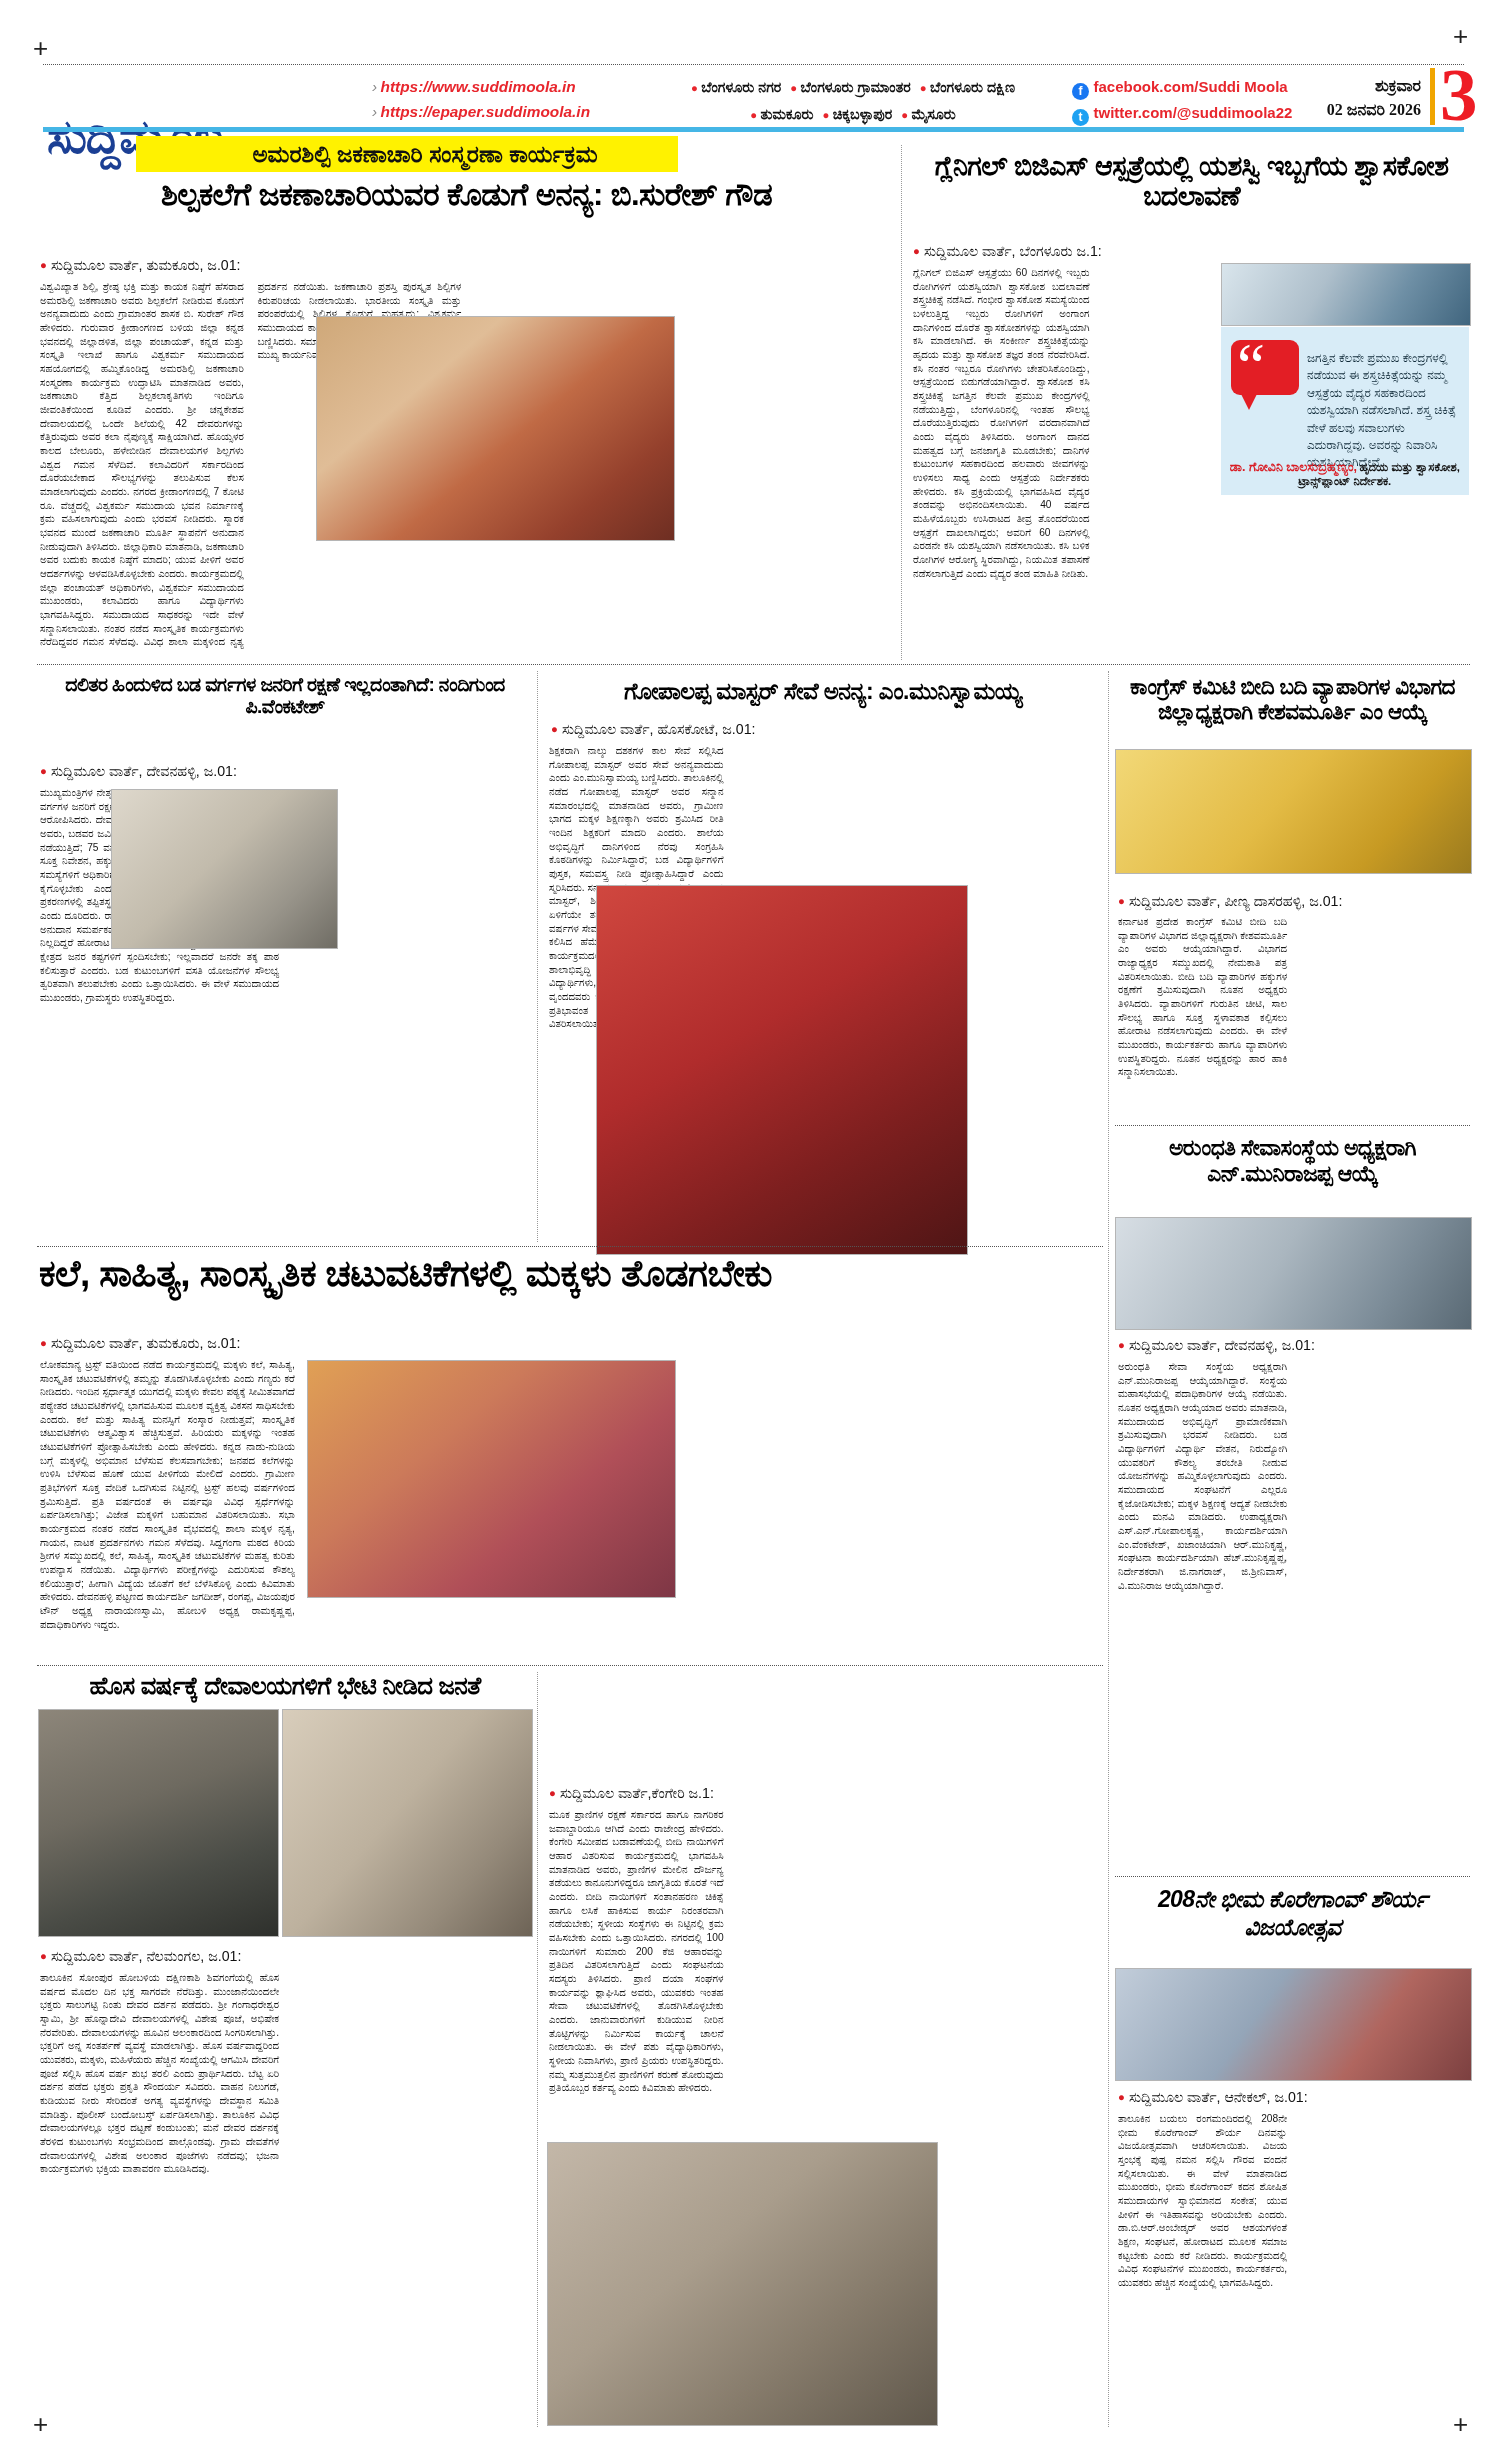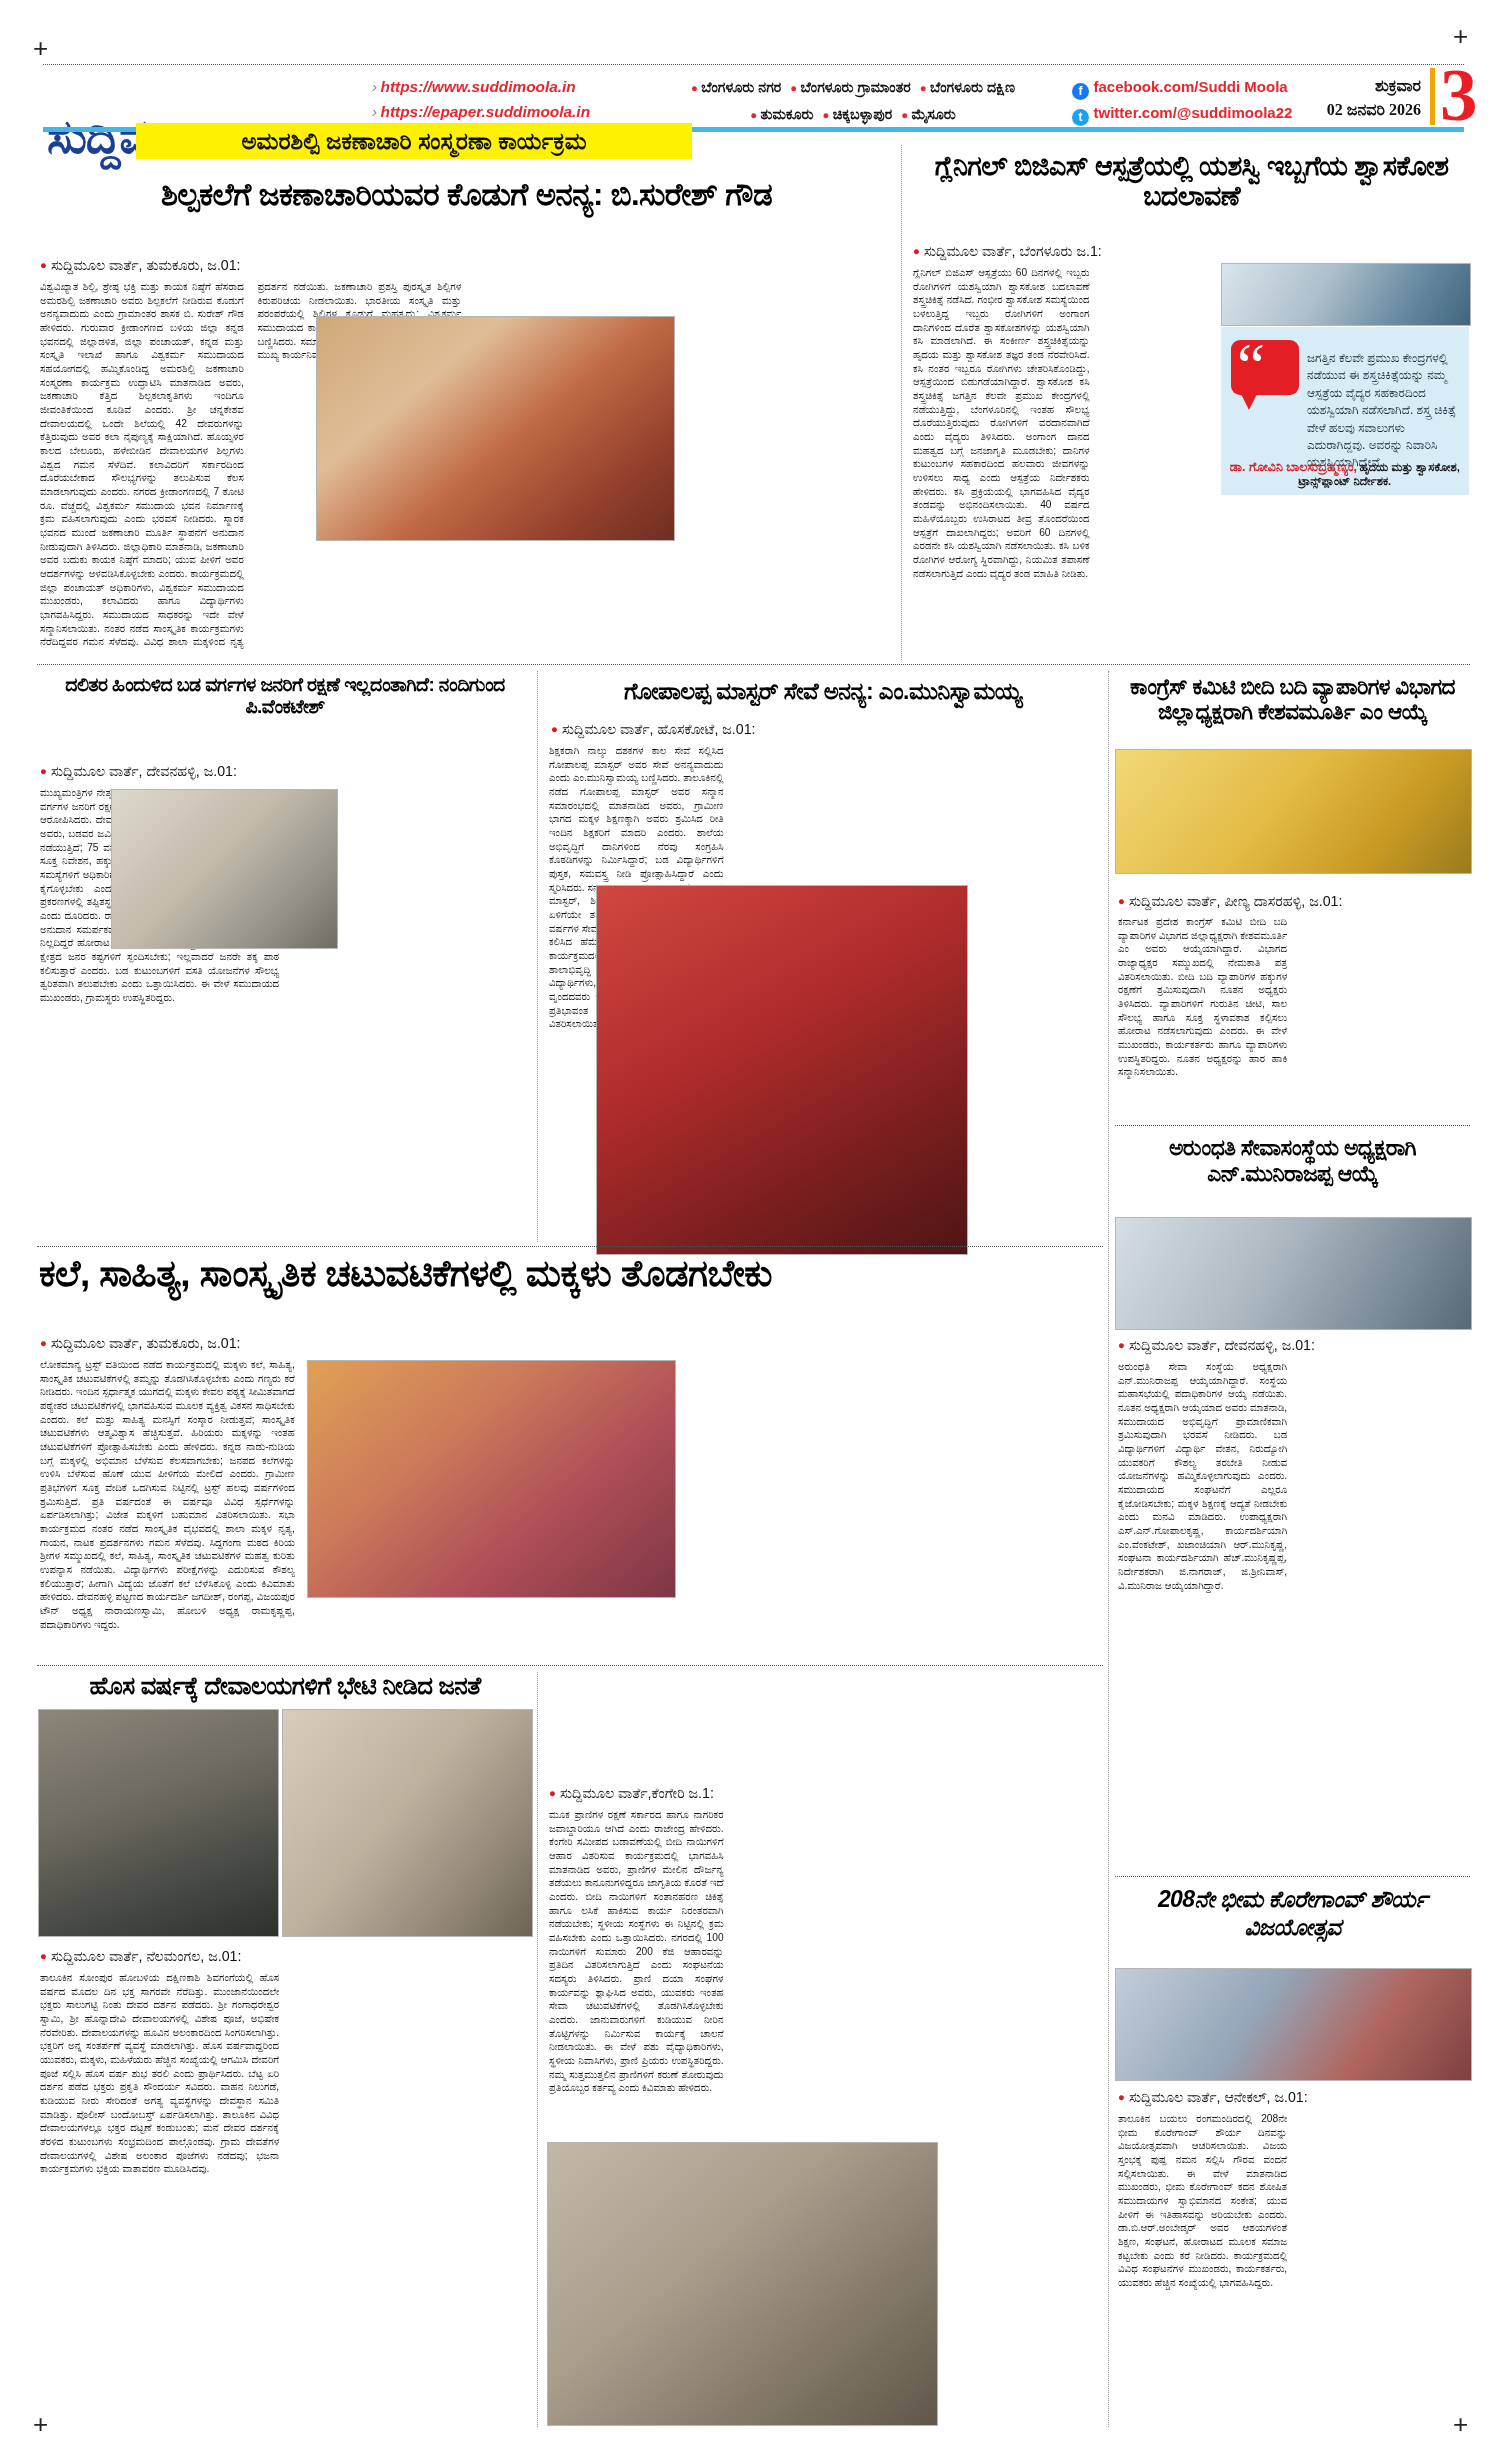--- a/index.html
+++ b/index.html
@@ -84,21 +84,21 @@
   <div class="abs dateblock" style="left:1285px;top:74px;width:136px;">
     <div>ಶುಕ್ರವಾರ</div>
     <div>02 ಜನವರಿ 2026</div>
   </div>
 
   <div class="abs orangebar" style="left:1430px;top:68px;width:5.1px;height:57px;"></div>
   <div class="abs pageno" style="left:1440px;top:57px;">3</div>
 
   <div class="abs cyanrule" style="left:43px;top:127px;width:1421px;height:4.5px;"></div>
 
-  <div class="abs kicker" style="left:136px;top:123px;width:556px;height:36px;">ಅಮರಶಿಲ್ಪಿ ಜಕಣಾಚಾರಿ ಸಂಸ್ಮರಣಾ ಕಾರ್ಯಕ್ರಮ</div>
+  <div class="abs kicker" style="left:136px;top:136px;width:506px;height:36px;padding-left:36px;">ಅಮರಶಿಲ್ಪಿ ಜಕಣಾಚಾರಿ ಸಂಸ್ಮರಣಾ ಕಾರ್ಯಕ್ರಮ</div>
   <div class="abs headline" style="left:37px;top:179px;width:859px;font-size:31px;line-height:1.05;">ಶಿಲ್ಪಕಲೆಗೆ ಜಕಣಾಚಾರಿಯವರ ಕೊಡುಗೆ ಅನನ್ಯ: ಬಿ.ಸುರೇಶ್ ಗೌಡ</div>
   <div class="abs byline" style="left:40px;top:257px;">ಸುದ್ದಿಮೂಲ ವಾರ್ತೆ, ತುಮಕೂರು, ಜ.01:</div>
   <div class="abs body-text" style="left:40px;top:280px;width:856px;height:378px;column-count:4;">ವಿಶ್ವವಿಖ್ಯಾತ ಶಿಲ್ಪಿ, ಶ್ರೇಷ್ಠ ಭಕ್ತಿ ಮತ್ತು ಕಾಯಕ ನಿಷ್ಠೆಗೆ ಹೆಸರಾದ ಅಮರಶಿಲ್ಪಿ ಜಕಣಾಚಾರಿ ಅವರು ಶಿಲ್ಪಕಲೆಗೆ ನೀಡಿರುವ ಕೊಡುಗೆ ಅನನ್ಯವಾದುದು ಎಂದು ಗ್ರಾಮಾಂತರ ಶಾಸಕ ಬಿ. ಸುರೇಶ್ ಗೌಡ ಹೇಳಿದರು. ಗುರುವಾರ ಕ್ರೀಡಾಂಗಣದ ಬಳಿಯ ಜಿಲ್ಲಾ ಕನ್ನಡ ಭವನದಲ್ಲಿ ಜಿಲ್ಲಾಡಳಿತ, ಜಿಲ್ಲಾ ಪಂಚಾಯತ್, ಕನ್ನಡ ಮತ್ತು ಸಂಸ್ಕೃತಿ ಇಲಾಖೆ ಹಾಗೂ ವಿಶ್ವಕರ್ಮ ಸಮುದಾಯದ ಸಹಯೋಗದಲ್ಲಿ ಹಮ್ಮಿಕೊಂಡಿದ್ದ ಅಮರಶಿಲ್ಪಿ ಜಕಣಾಚಾರಿ ಸಂಸ್ಮರಣಾ ಕಾರ್ಯಕ್ರಮ ಉದ್ಘಾಟಿಸಿ ಮಾತನಾಡಿದ ಅವರು, ಜಕಣಾಚಾರಿ ಕೆತ್ತಿದ ಶಿಲ್ಪಕಲಾಕೃತಿಗಳು ಇಂದಿಗೂ ಜೀವಂತಿಕೆಯಿಂದ ಕೂಡಿವೆ ಎಂದರು. ಶ್ರೀ ಚನ್ನಕೇಶವ ದೇವಾಲಯದಲ್ಲಿ ಒಂದೇ ಶಿಲೆಯಲ್ಲಿ 42 ದೇವರುಗಳನ್ನು ಕೆತ್ತಿರುವುದು ಅವರ ಕಲಾ ನೈಪುಣ್ಯಕ್ಕೆ ಸಾಕ್ಷಿಯಾಗಿದೆ. ಹೊಯ್ಸಳರ ಕಾಲದ ಬೇಲೂರು, ಹಳೇಬೀಡಿನ ದೇವಾಲಯಗಳ ಶಿಲ್ಪಗಳು ವಿಶ್ವದ ಗಮನ ಸೆಳೆದಿವೆ. ಕಲಾವಿದರಿಗೆ ಸರ್ಕಾರದಿಂದ ದೊರೆಯಬೇಕಾದ ಸೌಲಭ್ಯಗಳನ್ನು ತಲುಪಿಸುವ ಕೆಲಸ ಮಾಡಲಾಗುವುದು ಎಂದರು. ನಗರದ ಕ್ರೀಡಾಂಗಣದಲ್ಲಿ 7 ಕೋಟಿ ರೂ. ವೆಚ್ಚದಲ್ಲಿ ವಿಶ್ವಕರ್ಮ ಸಮುದಾಯ ಭವನ ನಿರ್ಮಾಣಕ್ಕೆ ಕ್ರಮ ವಹಿಸಲಾಗುವುದು ಎಂದು ಭರವಸೆ ನೀಡಿದರು. ಸ್ಮಾರಕ ಭವನದ ಮುಂದೆ ಜಕಣಾಚಾರಿ ಮೂರ್ತಿ ಸ್ಥಾಪನೆಗೆ ಅನುದಾನ ನೀಡುವುದಾಗಿ ತಿಳಿಸಿದರು. ಜಿಲ್ಲಾಧಿಕಾರಿ ಮಾತನಾಡಿ, ಜಕಣಾಚಾರಿ ಅವರ ಬದುಕು ಕಾಯಕ ನಿಷ್ಠೆಗೆ ಮಾದರಿ; ಯುವ ಪೀಳಿಗೆ ಅವರ ಆದರ್ಶಗಳನ್ನು ಅಳವಡಿಸಿಕೊಳ್ಳಬೇಕು ಎಂದರು. ಕಾರ್ಯಕ್ರಮದಲ್ಲಿ ಜಿಲ್ಲಾ ಪಂಚಾಯತ್ ಅಧಿಕಾರಿಗಳು, ವಿಶ್ವಕರ್ಮ ಸಮುದಾಯದ ಮುಖಂಡರು, ಕಲಾವಿದರು ಹಾಗೂ ವಿದ್ಯಾರ್ಥಿಗಳು ಭಾಗವಹಿಸಿದ್ದರು. ಸಮುದಾಯದ ಸಾಧಕರನ್ನು ಇದೇ ವೇಳೆ ಸನ್ಮಾನಿಸಲಾಯಿತು. ನಂತರ ನಡೆದ ಸಾಂಸ್ಕೃತಿಕ ಕಾರ್ಯಕ್ರಮಗಳು ನೆರೆದಿದ್ದವರ ಗಮನ ಸೆಳೆದವು. ವಿವಿಧ ಶಾಲಾ ಮಕ್ಕಳಿಂದ ನೃತ್ಯ ಪ್ರದರ್ಶನ ನಡೆಯಿತು. ಜಕಣಾಚಾರಿ ಪ್ರಶಸ್ತಿ ಪುರಸ್ಕೃತ ಶಿಲ್ಪಿಗಳ ಕಿರುಪರಿಚಯ ನೀಡಲಾಯಿತು. ಭಾರತೀಯ ಸಂಸ್ಕೃತಿ ಮತ್ತು ಪರಂಪರೆಯಲ್ಲಿ ಶಿಲ್ಪಿಗಳ ಕೊಡುಗೆ ಮಹತ್ವದ್ದು; ವಿಶ್ವಕರ್ಮ ಸಮುದಾಯದ ಕಾಯಕ ಸಂಸ್ಕೃತಿ ನಾಡಿನ ಹೆಮ್ಮೆ ಎಂದು ಗಣ್ಯರು ಬಣ್ಣಿಸಿದರು. ಸಮಾರಂಭದ ಅಧ್ಯಕ್ಷತೆಯನ್ನು ಜಿಲ್ಲಾ ಪಂಚಾಯತ್ ಮುಖ್ಯ ಕಾರ್ಯನಿರ್ವಹಣಾಧಿಕಾರಿ ವಹಿಸಿದ್ದರು.</div>
   <div class="photo p1" style="left:316px;top:316px;width:357px;height:223px;"></div>
 
   <div class="dotted-v" style="left:901px;top:145px;height:515px;"></div>
 
   <div class="abs headline" style="left:913px;top:151px;width:557px;font-size:27px;line-height:1.12;">ಗ್ಲೆನಿಗಲ್ ಬಿಜಿಎಸ್ ಆಸ್ಪತ್ರೆಯಲ್ಲಿ ಯಶಸ್ವಿ ಇಬ್ಬಗೆಯ ಶ್ವಾಸಕೋಶ ಬದಲಾವಣೆ</div>
   <div class="abs byline" style="left:913px;top:243px;">ಸುದ್ದಿಮೂಲ ವಾರ್ತೆ, ಬೆಂಗಳೂರು ಜ.1:</div>
   <div class="abs body-text" style="left:913px;top:266px;width:557px;height:393px;column-count:3;">ಗ್ಲೆನಿಗಲ್ ಬಿಜಿಎಸ್ ಆಸ್ಪತ್ರೆಯು 60 ದಿನಗಳಲ್ಲಿ ಇಬ್ಬರು ರೋಗಿಗಳಿಗೆ ಯಶಸ್ವಿಯಾಗಿ ಶ್ವಾಸಕೋಶ ಬದಲಾವಣೆ ಶಸ್ತ್ರಚಿಕಿತ್ಸೆ ನಡೆಸಿದೆ. ಗಂಭೀರ ಶ್ವಾಸಕೋಶ ಸಮಸ್ಯೆಯಿಂದ ಬಳಲುತ್ತಿದ್ದ ಇಬ್ಬರು ರೋಗಿಗಳಿಗೆ ಅಂಗಾಂಗ ದಾನಿಗಳಿಂದ ದೊರೆತ ಶ್ವಾಸಕೋಶಗಳನ್ನು ಯಶಸ್ವಿಯಾಗಿ ಕಸಿ ಮಾಡಲಾಗಿದೆ. ಈ ಸಂಕೀರ್ಣ ಶಸ್ತ್ರಚಿಕಿತ್ಸೆಯನ್ನು ಹೃದಯ ಮತ್ತು ಶ್ವಾಸಕೋಶ ತಜ್ಞರ ತಂಡ ನೆರವೇರಿಸಿದೆ. ಕಸಿ ನಂತರ ಇಬ್ಬರೂ ರೋಗಿಗಳು ಚೇತರಿಸಿಕೊಂಡಿದ್ದು, ಆಸ್ಪತ್ರೆಯಿಂದ ಬಿಡುಗಡೆಯಾಗಿದ್ದಾರೆ. ಶ್ವಾಸಕೋಶ ಕಸಿ ಶಸ್ತ್ರಚಿಕಿತ್ಸೆ ಜಗತ್ತಿನ ಕೆಲವೇ ಪ್ರಮುಖ ಕೇಂದ್ರಗಳಲ್ಲಿ ನಡೆಯುತ್ತಿದ್ದು, ಬೆಂಗಳೂರಿನಲ್ಲಿ ಇಂತಹ ಸೌಲಭ್ಯ ದೊರೆಯುತ್ತಿರುವುದು ರೋಗಿಗಳಿಗೆ ವರದಾನವಾಗಿದೆ ಎಂದು ವೈದ್ಯರು ತಿಳಿಸಿದರು. ಅಂಗಾಂಗ ದಾನದ ಮಹತ್ವದ ಬಗ್ಗೆ ಜನಜಾಗೃತಿ ಮೂಡಬೇಕು; ದಾನಿಗಳ ಕುಟುಂಬಗಳ ಸಹಕಾರದಿಂದ ಹಲವಾರು ಜೀವಗಳನ್ನು ಉಳಿಸಲು ಸಾಧ್ಯ ಎಂದು ಆಸ್ಪತ್ರೆಯ ನಿರ್ದೇಶಕರು ಹೇಳಿದರು. ಕಸಿ ಪ್ರಕ್ರಿಯೆಯಲ್ಲಿ ಭಾಗವಹಿಸಿದ ವೈದ್ಯರ ತಂಡವನ್ನು ಅಭಿನಂದಿಸಲಾಯಿತು. 40 ವರ್ಷದ ಮಹಿಳೆಯೊಬ್ಬರು ಉಸಿರಾಟದ ತೀವ್ರ ತೊಂದರೆಯಿಂದ ಆಸ್ಪತ್ರೆಗೆ ದಾಖಲಾಗಿದ್ದರು; ಅವರಿಗೆ 60 ದಿನಗಳಲ್ಲಿ ಎರಡನೇ ಕಸಿ ಯಶಸ್ವಿಯಾಗಿ ನಡೆಸಲಾಯಿತು. ಕಸಿ ಬಳಿಕ ರೋಗಿಗಳ ಆರೋಗ್ಯ ಸ್ಥಿರವಾಗಿದ್ದು, ನಿಯಮಿತ ತಪಾಸಣೆ ನಡೆಸಲಾಗುತ್ತಿದೆ ಎಂದು ವೈದ್ಯರ ತಂಡ ಮಾಹಿತಿ ನೀಡಿತು.</div>

